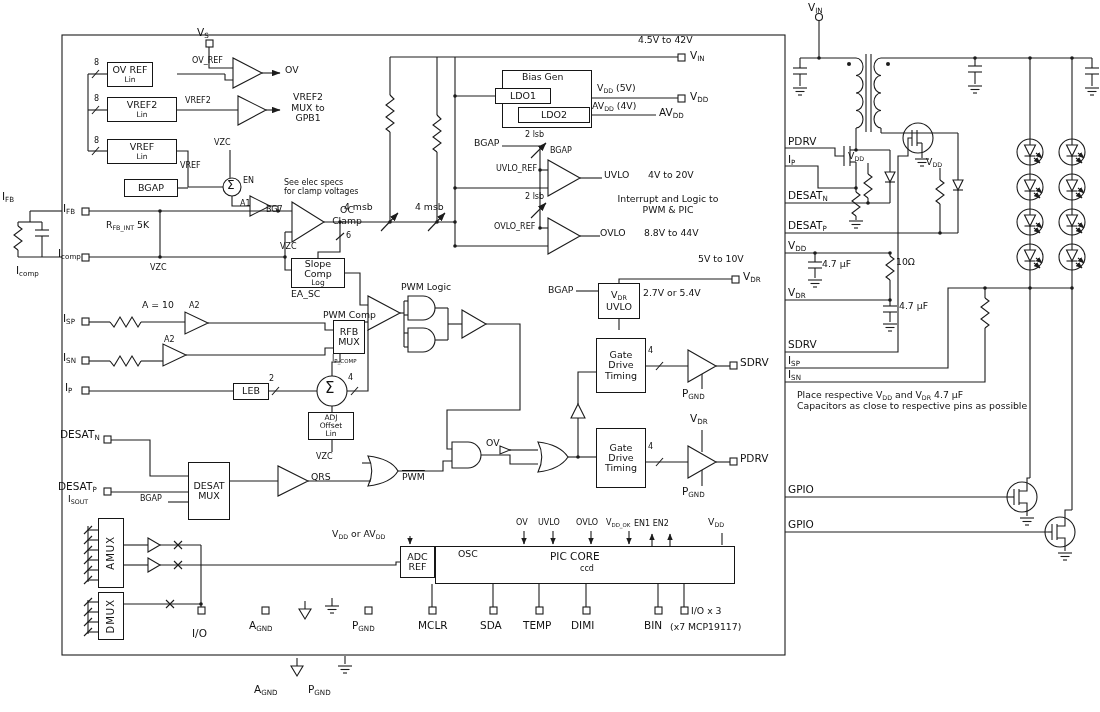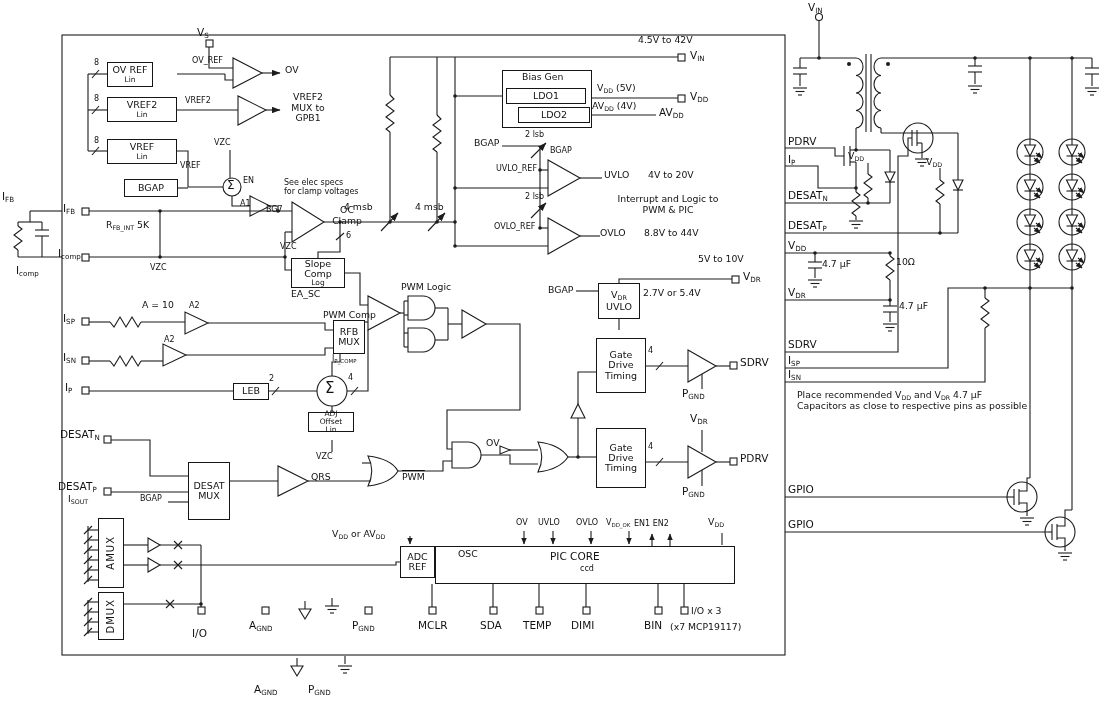--- a/index.html
+++ b/index.html
@@ -452,39 +452,39 @@
       <div class="xs">Lin</div>
     </div>
 <div class="blk" style="left:107px;top:139px;width:70px;height:25px">
       <div>VREF</div>
       <div class="xs">Lin</div>
     </div>
 <div class="blk" style="left:124px;top:179px;width:54px;height:18px">
       <div>BGAP</div>
     </div>
 <div class="blk" style="left:502px;top:70px;width:90px;height:58px;justify-content:flex-start"></div>
-<div class="blk" style="left:506px;top:88px;width:80px;height:16px">
+<div class="blk" style="left:495px;top:88px;width:56px;height:16px">
       <div>LDO1</div>
     </div>
 <div class="blk" style="left:518px;top:107px;width:72px;height:16px">
       <div>LDO2</div>
     </div>
 <div class="blk" style="left:291px;top:258px;width:54px;height:30px">
       <div>Slope</div>
       <div>Comp</div>
       <div class="xs">Log</div>
     </div>
 <div class="blk" style="left:333px;top:320px;width:32px;height:34px">
       <div>RFB</div>
       <div>MUX</div>
     </div>
 <div class="blk" style="left:233px;top:383px;width:36px;height:17px">
       <div>LEB</div>
     </div>
-<div class="blk" style="left:308px;top:412px;width:46px;height:20px">
+<div class="blk" style="left:308px;top:412px;width:46px;height:28px">
       <div class="xs">ADJ</div>
       <div class="xs">Offset</div>
       <div class="xs">Lin</div>
     </div>
 <div class="blk" style="left:188px;top:462px;width:42px;height:58px">
       <div>DESAT</div>
       <div>MUX</div>
     </div>
 <div class="blk" style="left:598px;top:283px;width:42px;height:36px">
       <div><span>V</span><span class="sb">DR</span></div>
@@ -620,15 +620,15 @@
 <span class="lbl p" style="left:788px;top:338px">SDRV</span>
 <span class="lbl p" style="left:788px;top:354px"><span>I</span><span class="sb">SP</span></span>
 <span class="lbl p" style="left:788px;top:368px"><span>I</span><span class="sb">SN</span></span>
 <span class="lbl p" style="left:788px;top:483px">GPIO</span>
 <span class="lbl p" style="left:788px;top:518px">GPIO</span>
 <span class="lbl p sm" style="left:848px;top:151px"><span>V</span><span class="sb">DD</span></span>
 <span class="lbl p sm" style="left:926px;top:157px"><span>V</span><span class="sb">DD</span></span>
 <span class="lbl sm" style="left:822px;top:259px">4.7 µF</span>
 <span class="lbl sm" style="left:896px;top:257px">10Ω</span>
 <span class="lbl sm" style="left:899px;top:301px">4.7 µF</span>
-<span class="lbl sm" style="left:797px;top:390px"><div><span>Place recommended V</span><span class="sb">DD</span><span> and V</span><span class="sb">DR</span><span> 4.7 µF</span></div><div>Capacitors as close to respective pins as possible</div></span>
+<span class="lbl sm" style="left:797px;top:390px"><div><span>Place respective V</span><span class="sb">DD</span><span> and V</span><span class="sb">DR</span><span> 4.7 µF</span></div><div>Capacitors as close to respective pins as possible</div></span>
 
 </div>
 
 </body></html>

